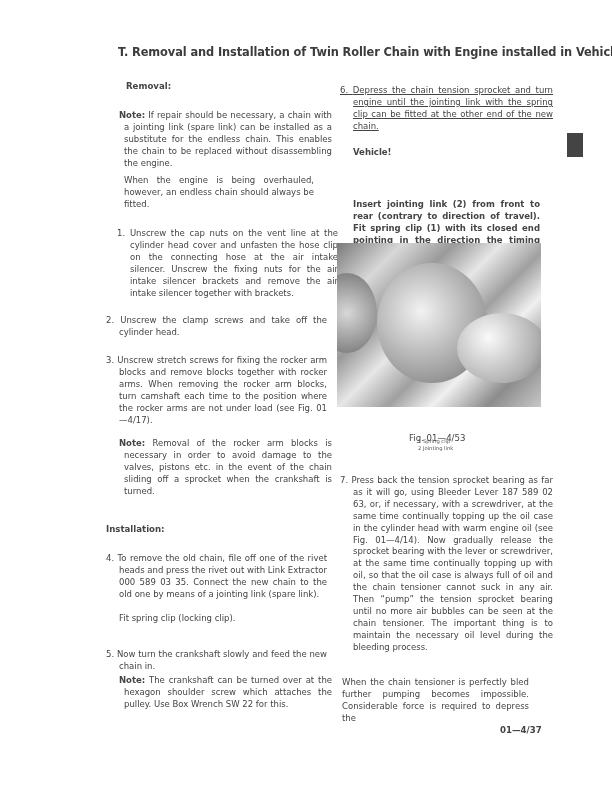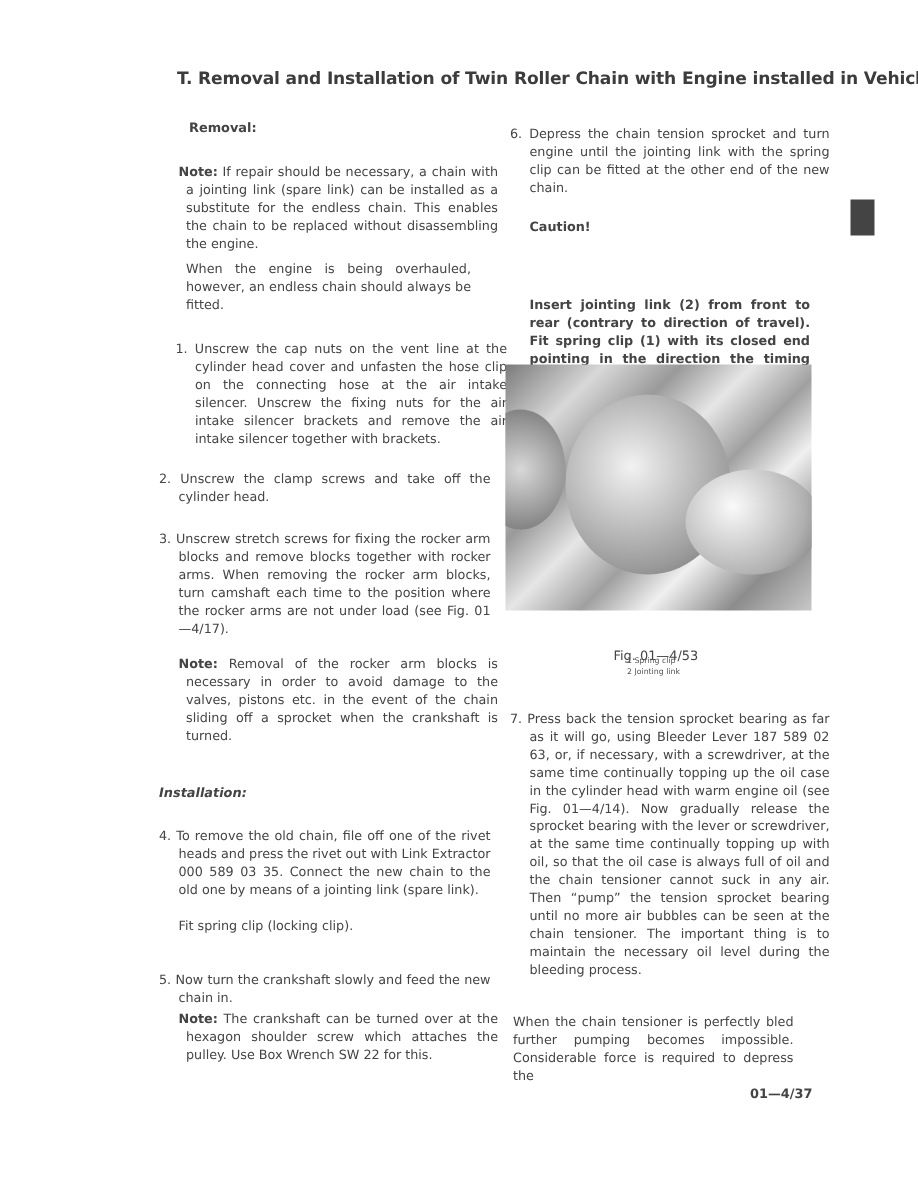--- a/index.html
+++ b/index.html
@@ -48,41 +48,41 @@
     <span>2.</span>&nbsp;<span>Unscrew the clamp screws and take off the cylinder head.</span>
   </div>
   <div class="block step" style="top:274px; width:208px;">
     <span>3.</span>&nbsp;<span>Unscrew stretch screws for fixing the rocker arm blocks and remove blocks together with rocker arms. When removing the rocker arm blocks, turn camshaft each time to the position where the rocker arms are not under load (see Fig. 01—4/17).</span>
   </div>
 
   <div class="block note" style="top:357px; width:208px;">
     <b>Note:</b><span> Removal of the rocker arm blocks is necessary in order to avoid damage to the valves, pistons etc. in the event of the chain sliding off a sprocket when the crankshaft is turned.</span>
   </div>
 
-  <div class="block heading" style="top:443px;font-style:italic;">Installation:</div>
+  <div class="block heading" style="top:443px;">Installation:</div>
 
   <div class="block step" style="top:472px; width:208px;">
     <span>4.</span>&nbsp;<span>To remove the old chain, file off one of the rivet heads and press the rivet out with Link Extractor 000 589 03 35. Connect the new chain to the old one by means of a jointing link (spare link).</span>
   </div>
   <div class="block" style="top:532px; left:13px; width:195px;">Fit spring clip (locking clip).</div>
 
   <div class="block step" style="top:568px; width:208px;">
     <span>5.</span>&nbsp;<span>Now turn the crankshaft slowly and feed the new chain in.</span>
   </div>
 
   <div class="block note" style="top:594px; width:208px;">
     <b>Note:</b><span> The crankshaft can be turned over at the hexagon shoulder screw which attaches the pulley. Use Box Wrench SW 22 for this.</span>
   </div>
 </div>
 
 <div class="col col-right">
-  <div class="block step" style="top:0px; width:200px;">
+  <div class="block step" style="top:0px; width:200px;text-decoration:underline;">
     <span>6.</span>&nbsp;<span>Depress the chain tension sprocket and turn engine until the jointing link with the spring clip can be fitted at the other end of the new chain.</span>
   </div>
-  <div class="block caution-head" style="top:62px; left:13px;">Caution!</div>
+  <div class="block caution-head" style="top:62px; left:13px;">Vehicle!</div>
   <div class="block caution-body" style="top:77px; left:13px; width:187px;margin-top:37px;">Insert jointing link (2) from front to rear (contrary to direction of travel). Fit spring clip (1) with its closed end pointing in the direction the timing gear turns (Fig. 01—4/53).</div>
 
   <div class="block step" style="top:390px; width:200px;">
     <span>7.</span>&nbsp;<span>Press back the tension sprocket bearing as far as it will go, using Bleeder Lever 187 589 02 63, or, if necessary, with a screwdriver, at the same time continually topping up the oil case in the cylinder head with warm engine oil (see Fig. 01—4/14). Now gradually release the sprocket bearing with the lever or screwdriver, at the same time continually topping up with oil, so that the oil case is always full of oil and the chain tensioner cannot suck in any air. Then “pump” the tension sprocket bearing until no more air bubbles can be seen at the chain tensioner. The important thing is to maintain the necessary oil level during the bleeding process.</span>
   </div>
   <div class="block" style="top:592px; left:2px; width:187px;">When the chain tensioner is perfectly bled further pumping becomes impossible. Considerable force is required to depress the</div>
 </div>
 
 <div class="figure">
   <div class="fig-shape" style="left:40px; top:20px; width:110px; height:120px; background: radial-gradient(circle at 40% 40%, #f2f2f2, #9a9a9a 70%, #6a6a6a);"></div>

